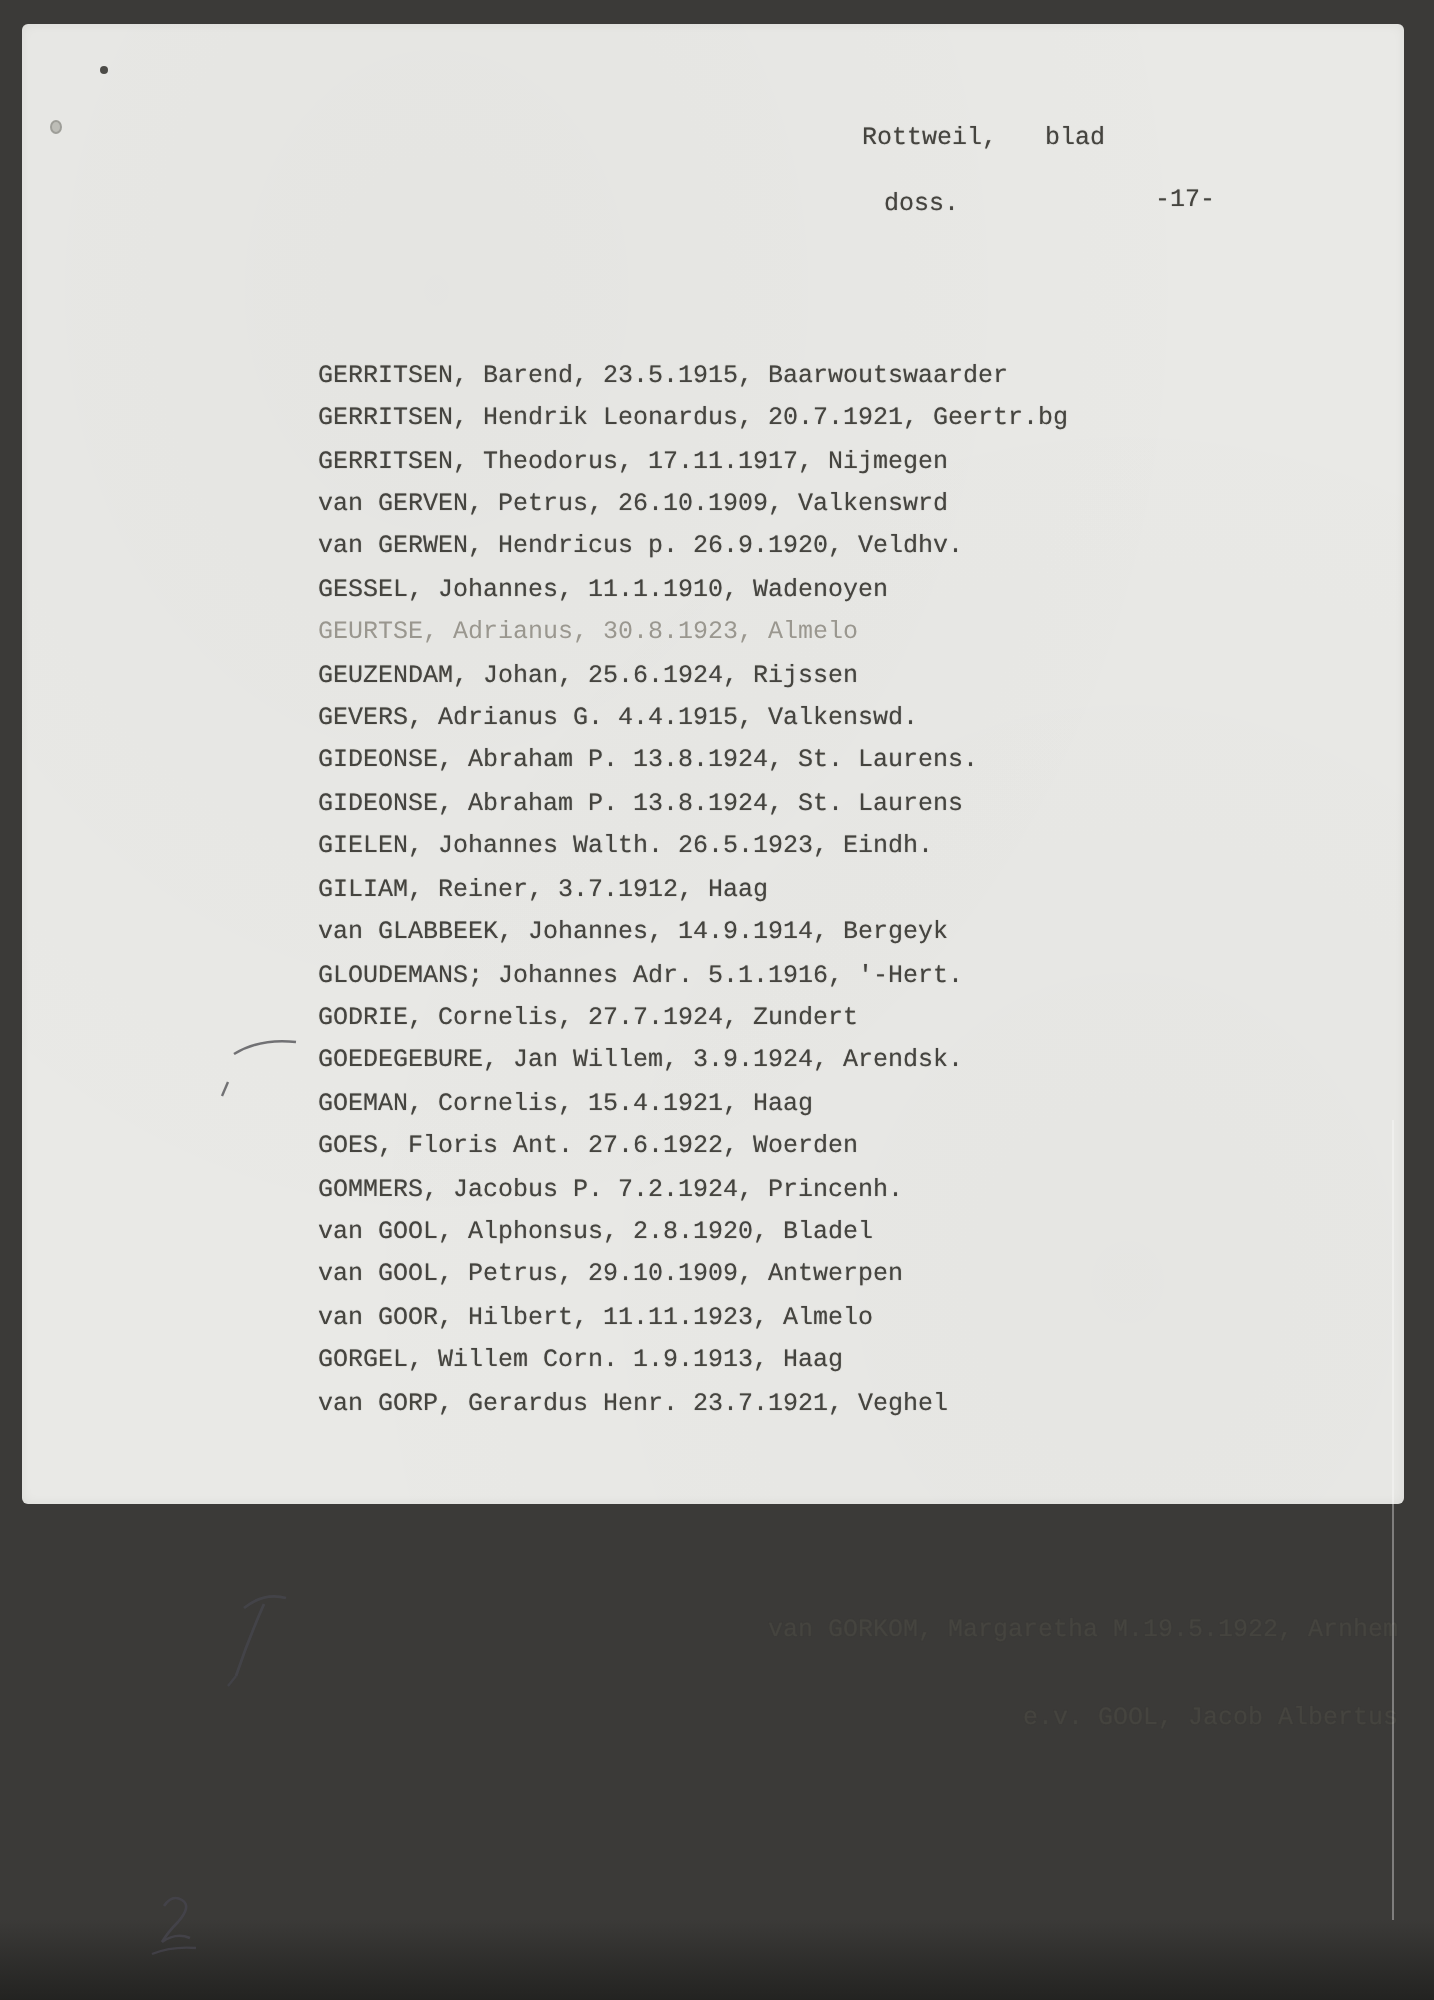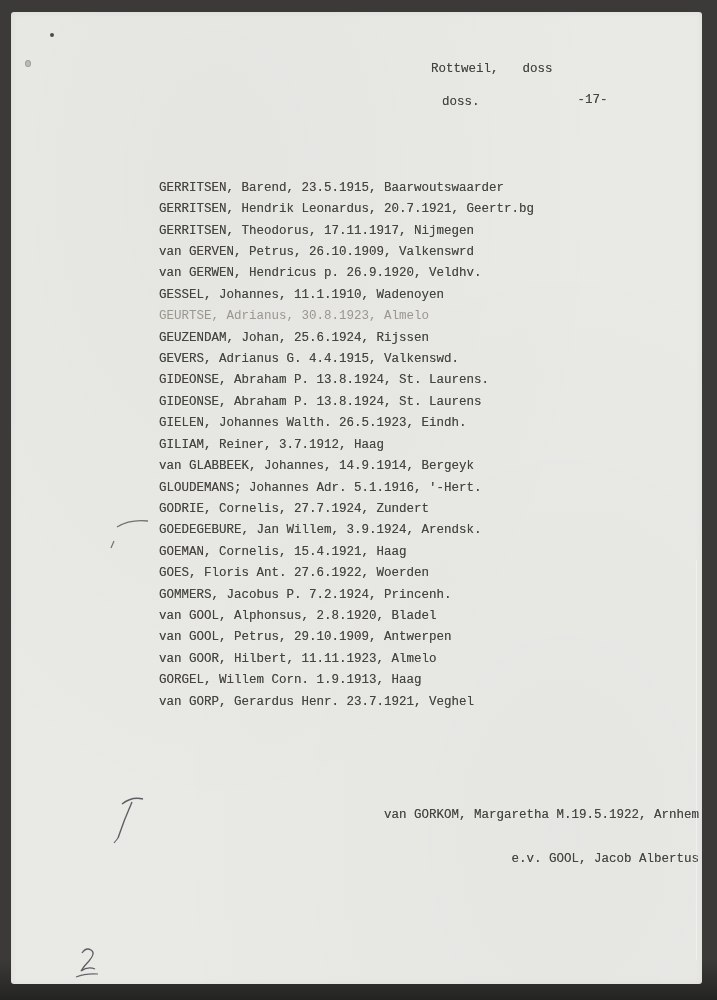--- a/index.html
+++ b/index.html
@@ -13,21 +13,21 @@
   html,body{margin:0;padding:0;}
   body{
     width:717px;height:1000px;
     position:relative;
     background:linear-gradient(180deg,var(--frame) 0%,var(--frame) 96%,#232321 100%);
     overflow:hidden;
     font-family:"Liberation Mono","DejaVu Sans Mono",monospace;
   }
   .paper{
     position:absolute;
-    left:11px;top:12px;width:691px;height:972px;
+    left:11px;top:12px;width:691px;height:740px;
     background:
       radial-gradient(ellipse at 30% 18%, rgba(0,0,0,0.018), transparent 60%),
       radial-gradient(ellipse at 80% 85%, rgba(0,0,0,0.015), transparent 55%),
       var(--paper);
     border-radius:3px;
     box-shadow:inset 0 0 6px rgba(0,0,0,0.06);
   }
   .typed{
     color:var(--ink);
     font-size:12.5px;
@@ -60,21 +60,21 @@
     background:rgba(255,255,255,0.35);
   }
 </style>
 </head>
 <body>
 
 <div class="paper">
 
   <div class="header-line typed">
     <span>Rottweil,</span>
-    <span class="blad">doss</span>
+    <span class="blad">blad</span>
     <span class="pagenum">-17-</span>
   </div>
 
   <div class="doss typed">doss.</div>
 
   <div class="list typed">
     <div><div class="entry-line">GERRITSEN, Barend, 23.5.1915, Baarwoutswaarder</div><div class="entry-line">GERRITSEN, Hendrik Leonardus, 20.7.1921, Geertr.bg</div><div class="entry-line">GERRITSEN, Theodorus, 17.11.1917, Nijmegen</div><div class="entry-line">van GERVEN, Petrus, 26.10.1909, Valkenswrd</div><div class="entry-line">van GERWEN, Hendricus p. 26.9.1920, Veldhv.</div><div class="entry-line">GESSEL, Johannes, 11.1.1910, Wadenoyen</div><div class="entry-line faint">GEURTSE, Adrianus, 30.8.1923, Almelo</div><div class="entry-line">GEUZENDAM, Johan, 25.6.1924, Rijssen</div><div class="entry-line">GEVERS, Adrianus G. 4.4.1915, Valkenswd.</div><div class="entry-line">GIDEONSE, Abraham P. 13.8.1924, St. Laurens.</div><div class="entry-line">GIDEONSE, Abraham P. 13.8.1924, St. Laurens</div><div class="entry-line">GIELEN, Johannes Walth. 26.5.1923, Eindh.</div><div class="entry-line">GILIAM, Reiner, 3.7.1912, Haag</div><div class="entry-line">van GLABBEEK, Johannes, 14.9.1914, Bergeyk</div><div class="entry-line">GLOUDEMANS; Johannes Adr. 5.1.1916, '-Hert.</div><div class="entry-line">GODRIE, Cornelis, 27.7.1924, Zundert</div><div class="entry-line">GOEDEGEBURE, Jan Willem, 3.9.1924, Arendsk.</div><div class="entry-line">GOEMAN, Cornelis, 15.4.1921, Haag</div><div class="entry-line">GOES, Floris Ant. 27.6.1922, Woerden</div><div class="entry-line">GOMMERS, Jacobus P. 7.2.1924, Princenh.</div><div class="entry-line">van GOOL, Alphonsus, 2.8.1920, Bladel</div><div class="entry-line">van GOOL, Petrus, 29.10.1909, Antwerpen</div><div class="entry-line">van GOOR, Hilbert, 11.11.1923, Almelo</div><div class="entry-line">GORGEL, Willem Corn. 1.9.1913, Haag</div><div class="entry-line">van GORP, Gerardus Henr. 23.7.1921, Veghel</div></div>
 
     <div class="gorkom">
       <div class="entry-line">van GORKOM, Margaretha M.19.5.1922, Arnhem</div>

